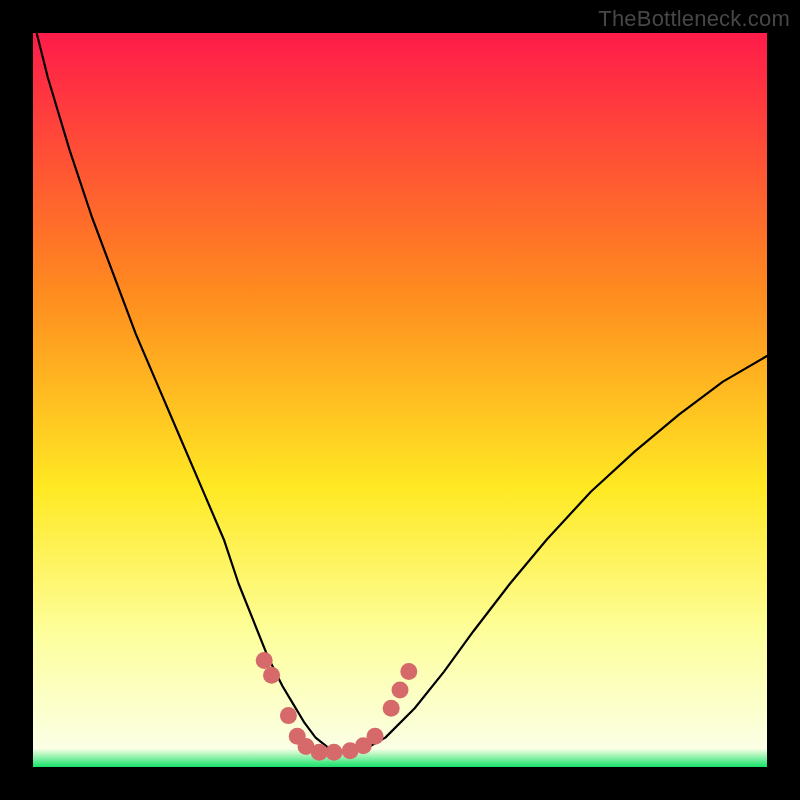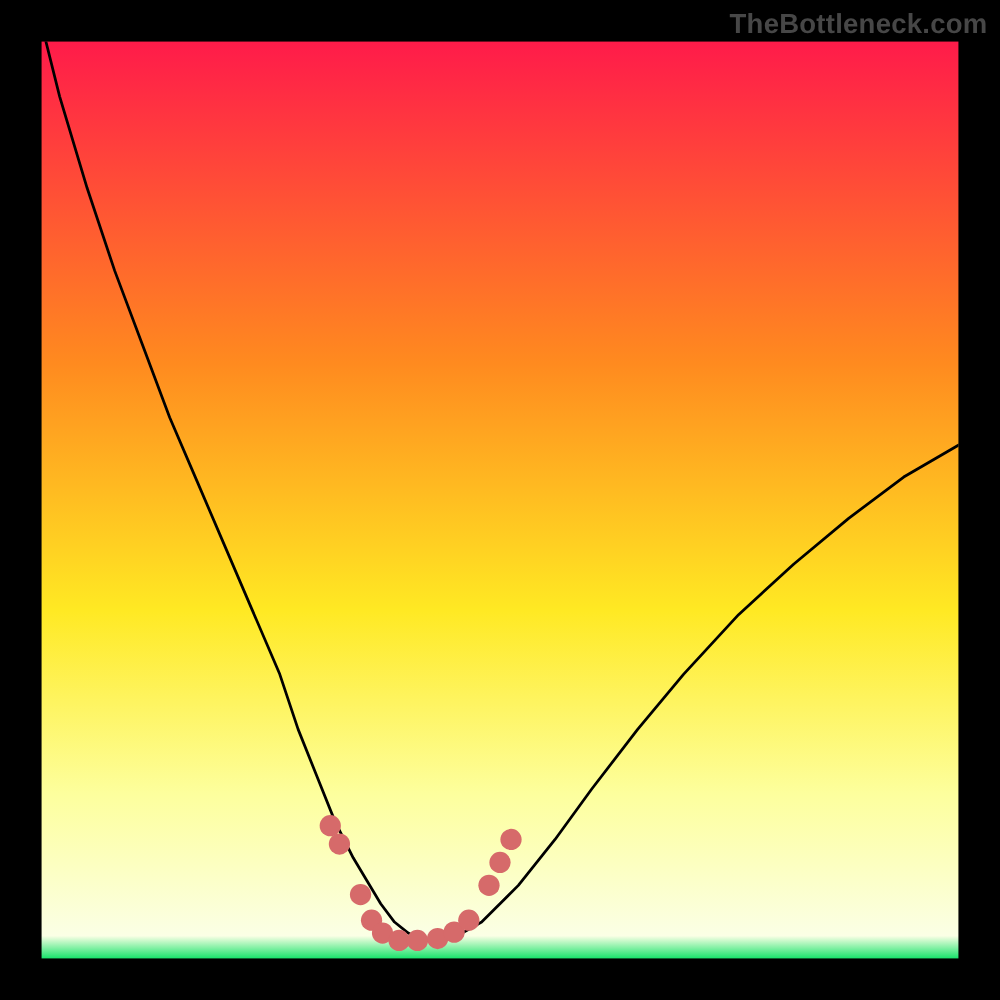--- a/index.html
+++ b/index.html
@@ -16,21 +16,21 @@
     width: 800px;
     height: 800px;
     background: #000;
   }
   .watermark {
     position: absolute;
     top: 6px;
     right: 10px;
     color: #474747;
     font-size: 22px;
-    font-weight: 700;
+    font-weight: 400;
     letter-spacing: 0.2px;
     user-select: none;
   }
   .plot {
     position: absolute;
     left: 33px;
     top: 33px;
     width: 734px;
     height: 734px;
     overflow: hidden;

